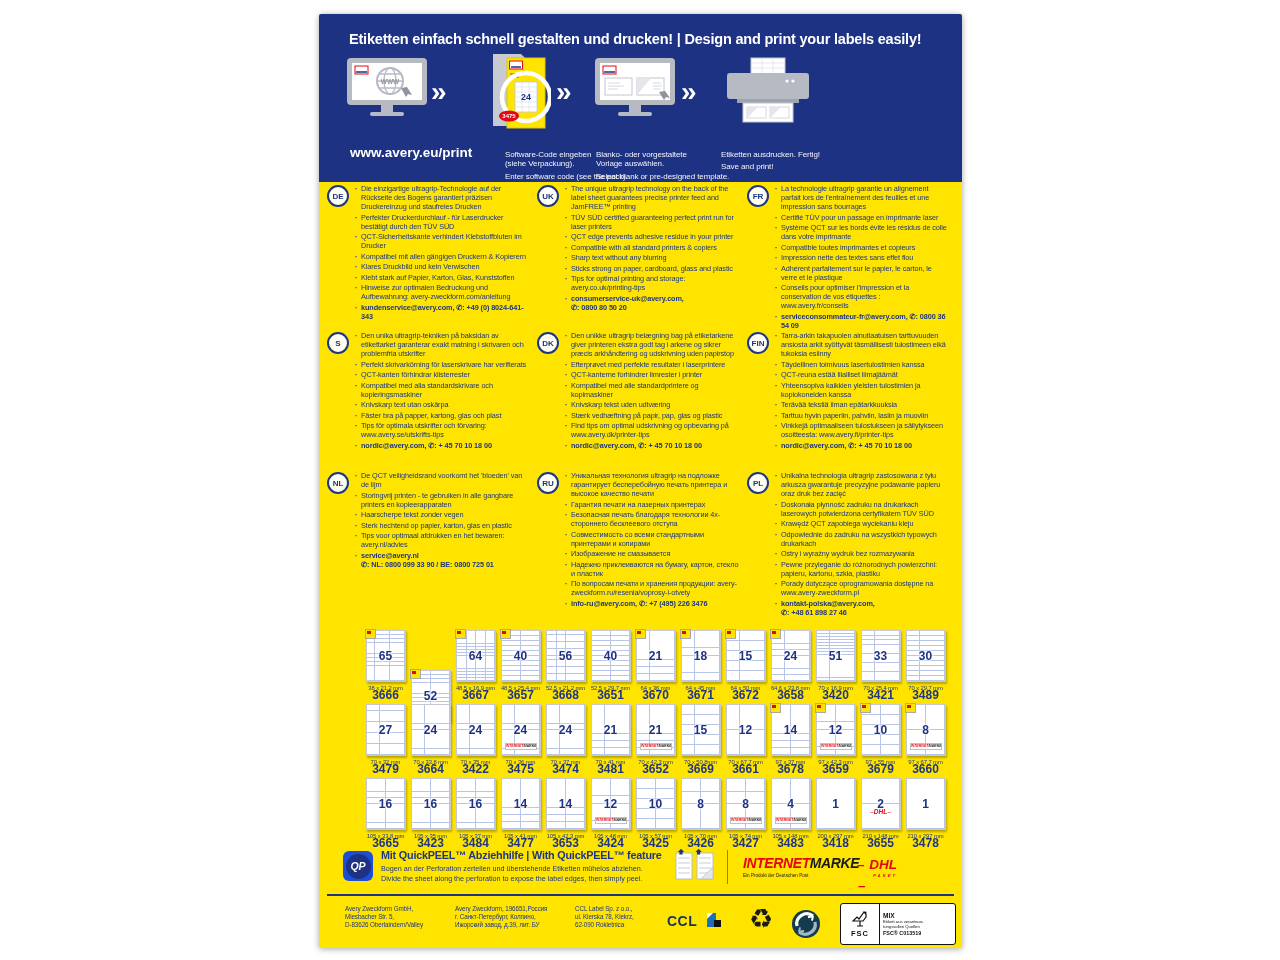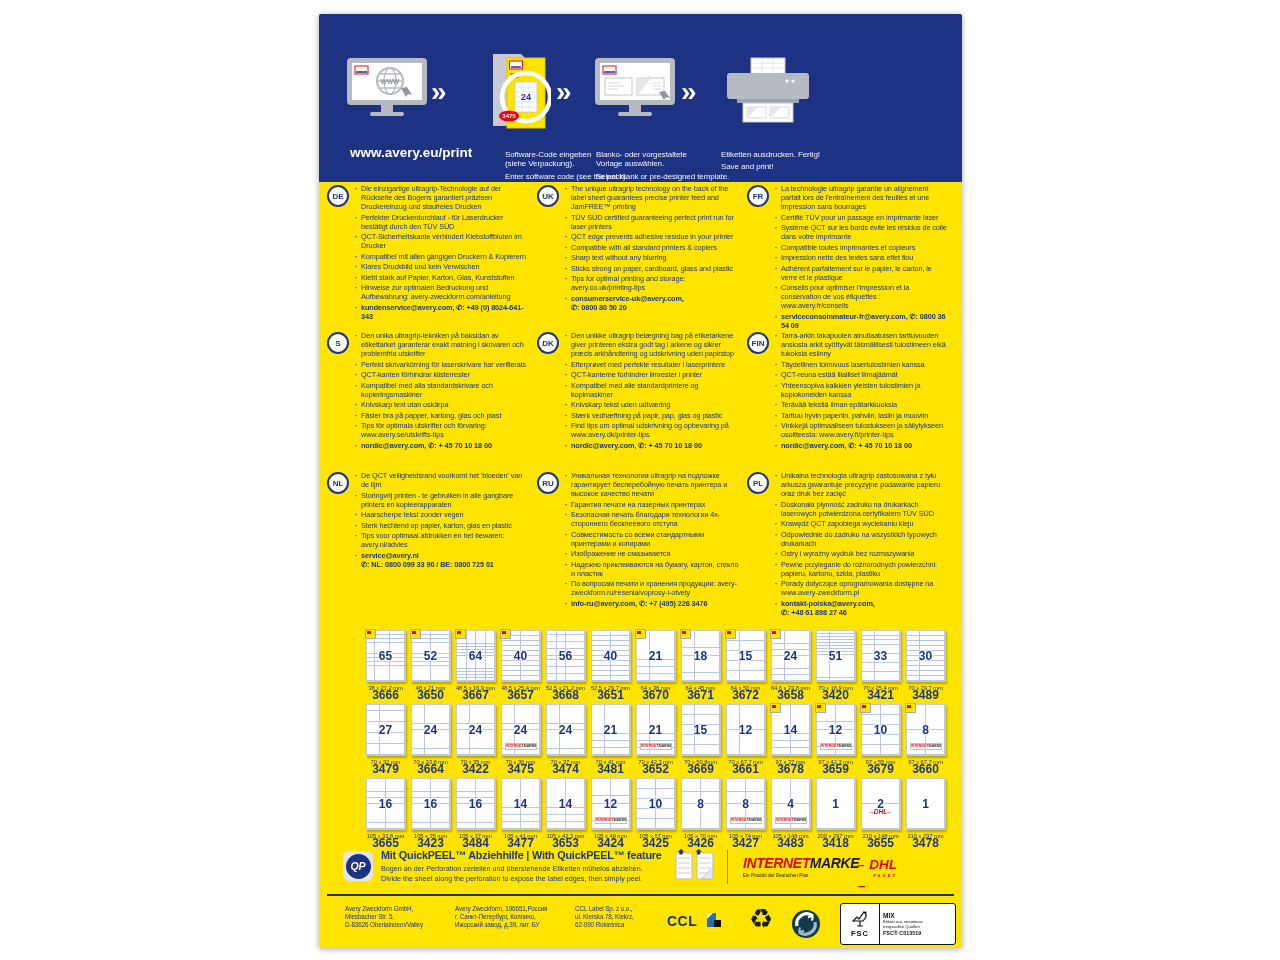--- a/index.html
+++ b/index.html
@@ -38,21 +38,21 @@
   .grip::after{content:"";position:absolute;left:1px;top:1px;width:4px;height:3px;background:#e30613;}
   .im{position:absolute;left:3px;right:3px;bottom:5px;background:#fff;border:0.5px solid #c0c0c0;
     font-size:3.6px;line-height:4.8px;font-style:italic;font-weight:bold;color:#e30613;white-space:nowrap;overflow:hidden;}
   .im .im-black{color:#222;}
   .dhl-mini{position:absolute;left:0;right:0;bottom:14px;color:#e30613;font-weight:bold;
     font-style:italic;font-size:6.5px;letter-spacing:0;}
   .lbl .size{font-size:5.9px;color:#1c3687;margin-top:3px;white-space:nowrap;letter-spacing:-0.1px;}
   .lbl .code{font-size:12px;font-weight:bold;color:#1c3687;line-height:9px;}
   
   .qp-badge{position:absolute;left:24px;top:837px;width:30px;height:30px;border-radius:6px;
-    background:#e5e5e5;display:flex;align-items:center;justify-content:center;}
+    background:#1d4ed8;display:flex;align-items:center;justify-content:center;}
   .qp-badge .qp-circle{width:25px;height:25px;border-radius:50%;background:#1e3283;color:#fff;
     font-size:10.5px;font-weight:bold;font-style:italic;display:flex;align-items:center;justify-content:center;}
   .qp-title{position:absolute;left:62px;top:835px;font-size:10.8px;font-weight:bold;color:#1c3687;letter-spacing:-0.2px;}
   .qp-l1{position:absolute;left:62px;top:850px;font-size:7.2px;color:#1c3687;}
   .qp-l2{position:absolute;left:62px;top:859.5px;font-size:7.2px;color:#1c3687;}
   .peel-icn{position:absolute;left:356px;top:835px;}
   .vdiv{position:absolute;left:408px;top:836px;width:1px;height:34px;background:rgba(30,50,131,.55);}
   .im-logo{position:absolute;left:424px;top:841px;font-size:14px;font-weight:bold;font-style:italic;
     letter-spacing:-0.4px;color:#e30613;}
   .im-logo .im-black{color:#1a1a1a;}
@@ -80,20 +80,21 @@
   .fsc-right .mix{font-size:6.5px;font-weight:bold;}
   .fsc-right .desc{font-size:4.2px;line-height:5px;white-space:pre-line;}
   .fsc-right .fcode{font-size:5.4px;font-weight:bold;margin-top:1px;}
 </style>
 </head>
 <body>
 
 <div class="sheet">
 
   <div class="hdr">
+    <div class="hdr-title">Etiketten einfach schnell gestalten und drucken! | Design and print your labels easily!</div>
 
     <svg class="icn" style="left:26px;top:44px" width="84" height="64" viewBox="0 0 84 64">
       <rect x="2" y="0" width="80" height="47" rx="4" fill="#b6bac3"></rect>
       <rect x="7" y="5" width="70" height="37" fill="#fff"></rect>
       <rect x="10" y="8" width="13" height="8" fill="#fff" stroke="#e30613" stroke-width="1"></rect>
       <path d="M11 14 h11" stroke="#1e3283" stroke-width="1.5"></path>
       <circle cx="45" cy="23" r="13" fill="none" stroke="#b6bac3" stroke-width="2"></circle>
       <ellipse cx="45" cy="23" rx="6" ry="13" fill="none" stroke="#b6bac3" stroke-width="1.3"></ellipse>
       <path d="M32 23 h26 M34 16 h22 M34 30 h22" stroke="#b6bac3" stroke-width="1.3"></path>
       <text x="45" y="26" font-size="6.5" fill="#8f949e" text-anchor="middle" font-weight="bold">WWW</text>
@@ -310,21 +311,21 @@
       <div class="lbl">
     <div class="thumb" style="background-image: repeating-linear-gradient(to right, transparent 0px, transparent 7px, rgb(185, 197, 232) 7px, rgb(185, 197, 232) 7.6px), repeating-linear-gradient(transparent 0px, transparent 3.24615px, rgb(185, 197, 232) 3.24615px, rgb(185, 197, 232) 3.84615px);">
       <div class="grip"></div>
       <div class="num">65</div>
 
     </div>
     <div class="size">38 x 21,2 mm</div>
     <div class="code">3666</div>
   </div>
       <div class="lbl">
-    <div class="thumb" style="background-image: repeating-linear-gradient(to right, transparent 0px, transparent 8.9px, rgb(185, 197, 232) 8.9px, rgb(185, 197, 232) 9.5px), repeating-linear-gradient(transparent 0px, transparent 3.24615px, rgb(185, 197, 232) 3.24615px, rgb(185, 197, 232) 3.84615px);">
+    <div class="thumb" style="background-image: repeating-linear-gradient(to right, transparent 0px, transparent 8.9px, rgb(185, 197, 232) 8.9px, rgb(185, 197, 232) 9.5px), repeating-linear-gradient(transparent 0px, transparent 3.24615px, rgb(185, 197, 232) 3.24615px, rgb(185, 197, 232) 3.84615px); margin-top: 40px;">
       <div class="grip"></div>
       <div class="num">52</div>
 
     </div>
     <div class="size">48 x 21 mm</div>
     <div class="code">3650</div>
   </div>
       <div class="lbl">
     <div class="thumb" style="background-image: repeating-linear-gradient(to right, transparent 0px, transparent 8.9px, rgb(185, 197, 232) 8.9px, rgb(185, 197, 232) 9.5px), repeating-linear-gradient(transparent 0px, transparent 2.525px, rgb(185, 197, 232) 2.525px, rgb(185, 197, 232) 3.125px);">
       <div class="grip"></div>

